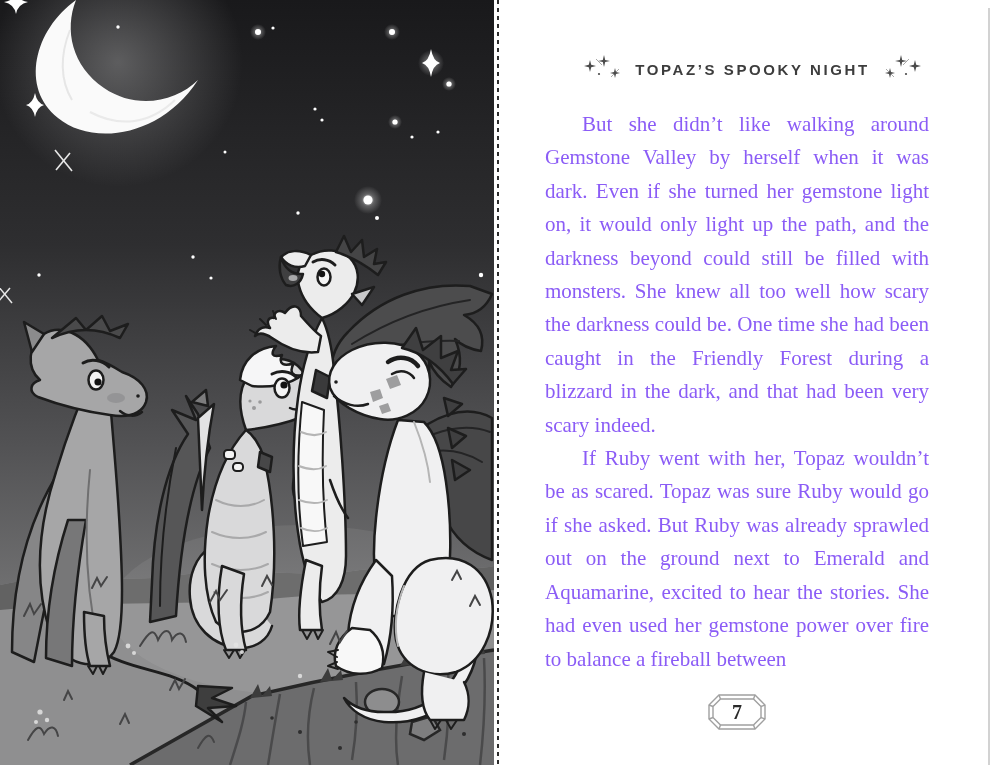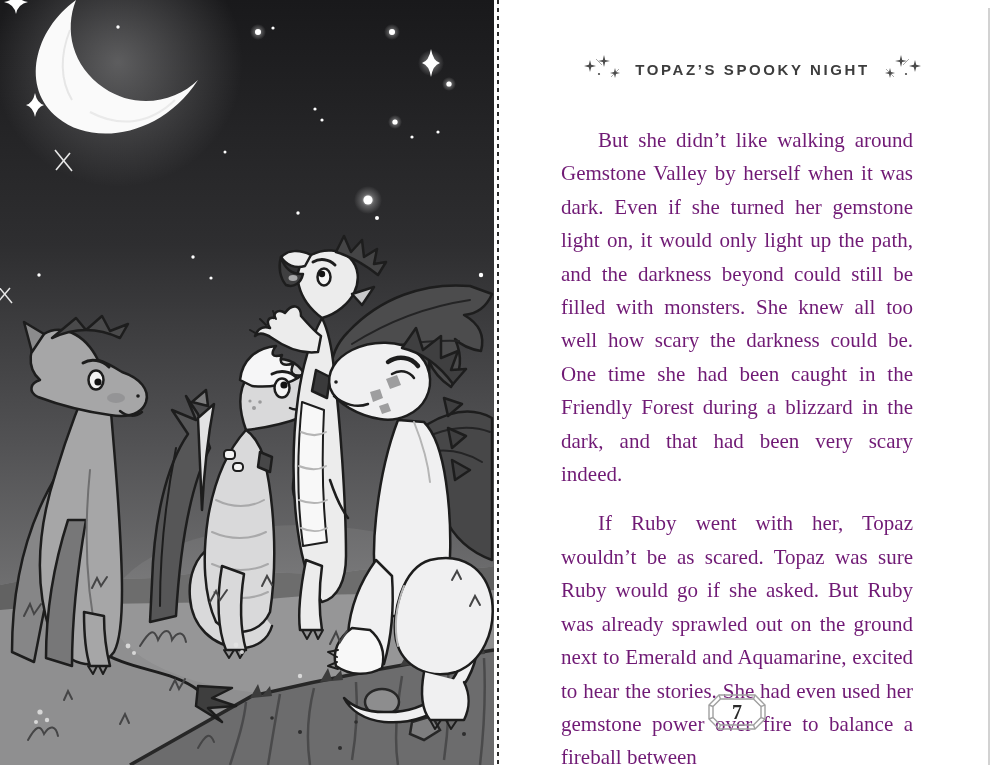--- a/index.html
+++ b/index.html
@@ -31,21 +31,21 @@
   .running-head{
     font-family:"Liberation Sans", sans-serif;
     font-weight:700;font-size:15px;letter-spacing:2.6px;color:#3d3d3d;
     white-space:nowrap;
   }
   .sparkles{width:44px;height:30px;flex:0 0 auto;}
   .text-block{
     position:absolute;left:40px;top:100px;width:384px;
   }
   .text-block p{
-    margin:16px;color:#701a75;
+    margin:0;color:#8b5cf6;
     font-size:21px;line-height:33.4px;
     text-align:justify;text-justify:inter-word;
     text-indent:37px;
     -webkit-hyphens:none;hyphens:none;
   }
   .page-number-badge{
     position:absolute;left:40px;top:684px;width:384px;
     display:flex;justify-content:center;
   }
   .badge-num{

